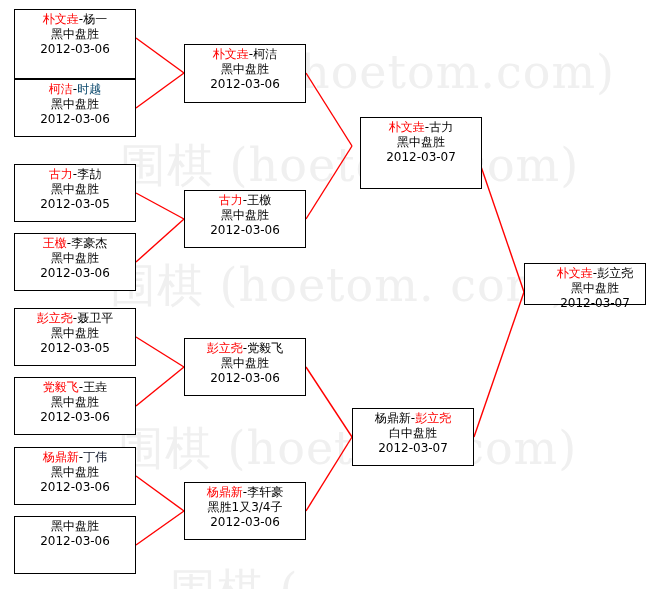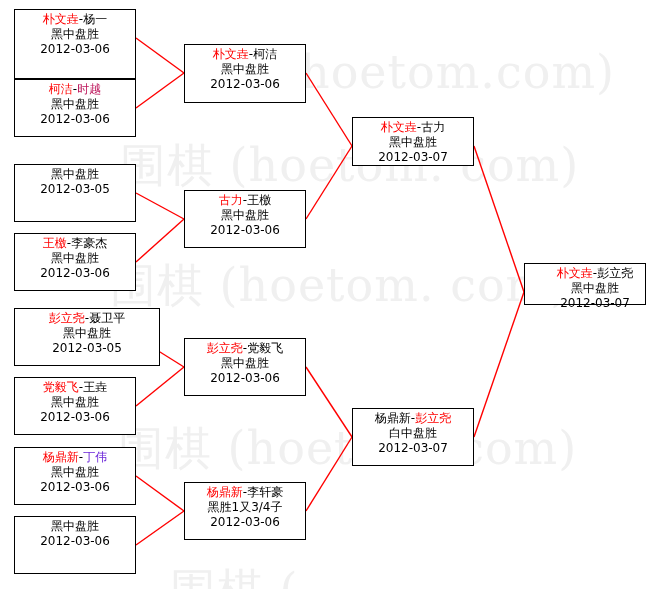--- a/index.html
+++ b/index.html
@@ -89,45 +89,46 @@
       </g>
   </svg>
 
   <div id="nodes">
       <div class="node" style="left: 14px; top: 9px; width: 122px; height: 70px;">
         <span class="ln"><span style="color: rgb(255, 0, 0);">朴文垚</span><span>-</span><span style="color: rgb(0, 0, 0);">杨一</span></span>
         <span class="ln">黑中盘胜</span>
         <span class="ln">2012-03-06</span>
       </div>
       <div class="node" style="left: 14px; top: 79px; width: 122px; height: 58px;">
-        <span class="ln"><span style="color: rgb(255, 0, 0);">柯洁</span><span>-</span><span style="color: #be185d;">时越</span></span>
+        <span class="ln"><span style="color: rgb(255, 0, 0);">柯洁</span><span>-</span><span style="color: #0c4a6e;">时越</span></span>
         <span class="ln">黑中盘胜</span>
         <span class="ln">2012-03-06</span>
       </div>
       <div class="node" style="left: 14px; top: 164px; width: 122px; height: 58px;">
+        <span class="ln"><span style="color: rgb(255, 0, 0);">古力</span><span>-</span><span style="color: rgb(0, 0, 0);">李劼</span></span>
         <span class="ln">黑中盘胜</span>
         <span class="ln">2012-03-05</span>
       </div>
       <div class="node" style="left: 14px; top: 233px; width: 122px; height: 58px;">
         <span class="ln"><span style="color: rgb(255, 0, 0);">王檄</span><span>-</span><span style="color: rgb(0, 0, 0);">李豪杰</span></span>
         <span class="ln">黑中盘胜</span>
         <span class="ln">2012-03-06</span>
       </div>
-      <div class="node" style="left: 14px; top: 308px; width: 146px; height: 58px;">
+      <div class="node" style="left: 14px; top: 308px; width: 122px; height: 58px;">
         <span class="ln"><span style="color: rgb(255, 0, 0);">彭立尧</span><span>-</span><span style="color: rgb(0, 0, 0);">聂卫平</span></span>
         <span class="ln">黑中盘胜</span>
         <span class="ln">2012-03-05</span>
       </div>
       <div class="node" style="left: 14px; top: 377px; width: 122px; height: 58px;">
         <span class="ln"><span style="color: rgb(255, 0, 0);">党毅飞</span><span>-</span><span style="color: rgb(0, 0, 0);">王垚</span></span>
         <span class="ln">黑中盘胜</span>
         <span class="ln">2012-03-06</span>
       </div>
       <div class="node" style="left: 14px; top: 447px; width: 122px; height: 58px;">
-        <span class="ln"><span style="color: rgb(255, 0, 0);">杨鼎新</span><span>-</span><span style="color: #6d28d9;">丁伟</span></span>
+        <span class="ln"><span style="color: rgb(255, 0, 0);">杨鼎新</span><span>-</span><span style="color: #0f172a;">丁伟</span></span>
         <span class="ln">黑中盘胜</span>
         <span class="ln">2012-03-06</span>
       </div>
       <div class="node" style="left: 14px; top: 516px; width: 122px; height: 58px;">
         <span class="ln">黑中盘胜</span>
         <span class="ln">2012-03-06</span>
       </div>
       <div class="node" style="left: 184px; top: 44px; width: 122px; height: 59px;">
         <span class="ln"><span style="color: rgb(255, 0, 0);">朴文垚</span><span>-</span><span style="color: rgb(0, 0, 0);">柯洁</span></span>
         <span class="ln">黑中盘胜</span>
@@ -141,21 +142,21 @@
       <div class="node" style="left: 184px; top: 338px; width: 122px; height: 58px;">
         <span class="ln"><span style="color: rgb(255, 0, 0);">彭立尧</span><span>-</span><span style="color: rgb(0, 0, 0);">党毅飞</span></span>
         <span class="ln">黑中盘胜</span>
         <span class="ln">2012-03-06</span>
       </div>
       <div class="node" style="left: 184px; top: 482px; width: 122px; height: 58px;">
         <span class="ln"><span style="color: rgb(255, 0, 0);">杨鼎新</span><span>-</span><span style="color: rgb(0, 0, 0);">李轩豪</span></span>
         <span class="ln">黑胜1又3/4子</span>
         <span class="ln">2012-03-06</span>
       </div>
-      <div class="node" style="left: 352px; top: 117px; width: 122px; height: 49px;">
+      <div class="node" style="left: 360px; top: 117px; width: 122px; height: 72px;">
         <span class="ln"><span style="color: rgb(255, 0, 0);">朴文垚</span><span>-</span><span style="color: rgb(0, 0, 0);">古力</span></span>
         <span class="ln">黑中盘胜</span>
         <span class="ln">2012-03-07</span>
       </div>
       <div class="node" style="left: 352px; top: 408px; width: 122px; height: 58px;">
         <span class="ln"><span style="color: rgb(0, 0, 0);">杨鼎新</span><span>-</span><span style="color: rgb(255, 0, 0);">彭立尧</span></span>
         <span class="ln">白中盘胜</span>
         <span class="ln">2012-03-07</span>
       </div>
       <div class="node" style="left: 524px; top: 263px; width: 122px; height: 42px; padding-left: 20px;">

